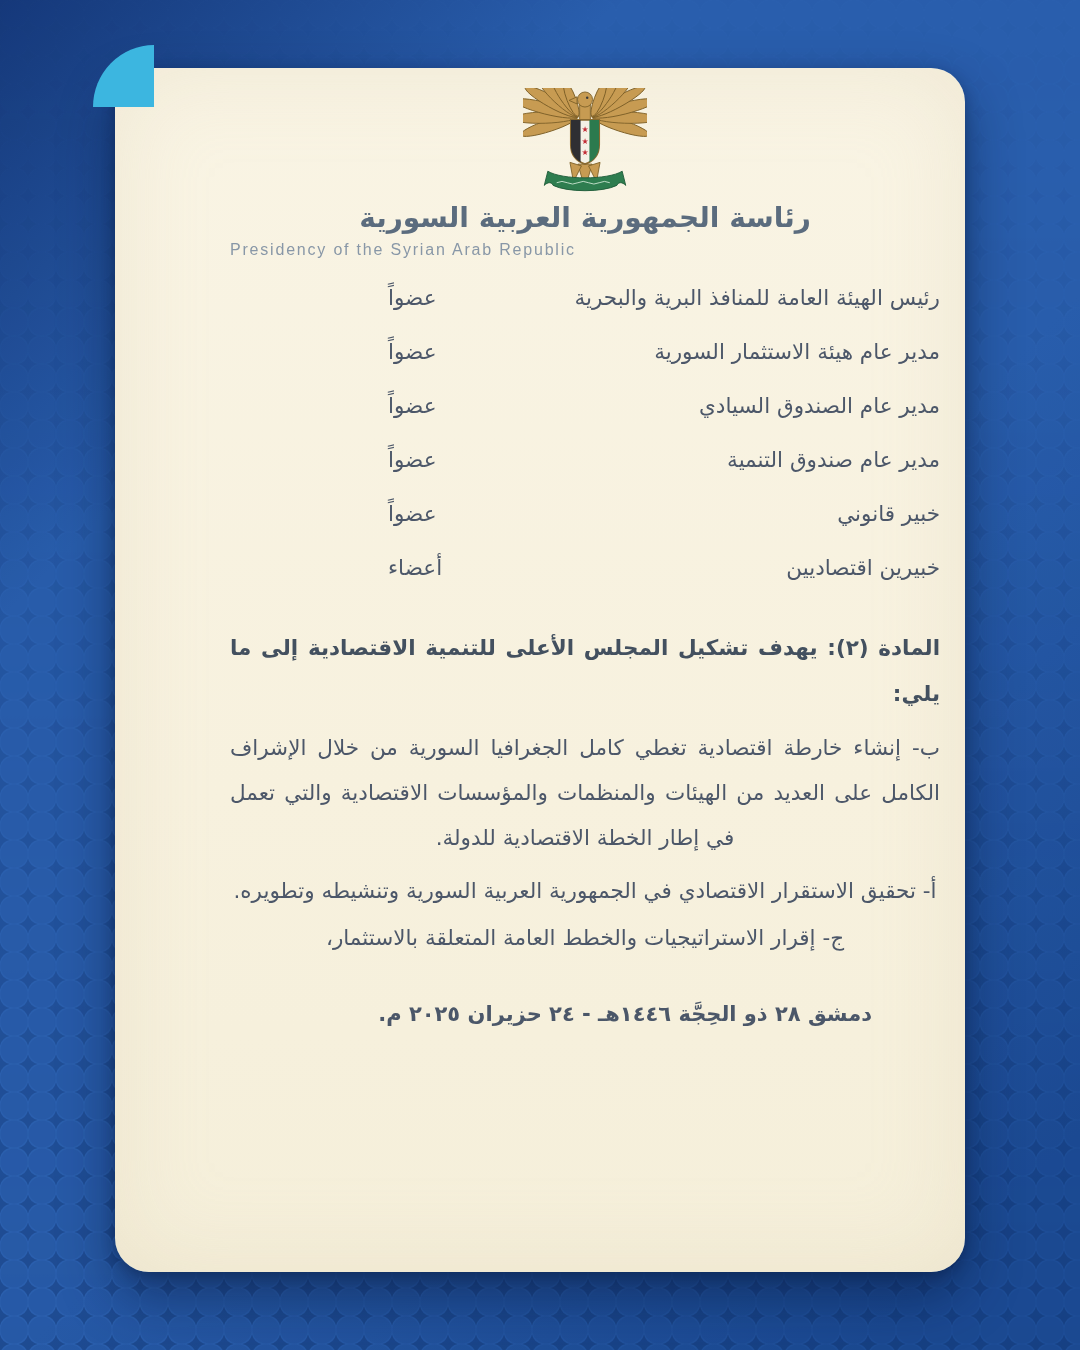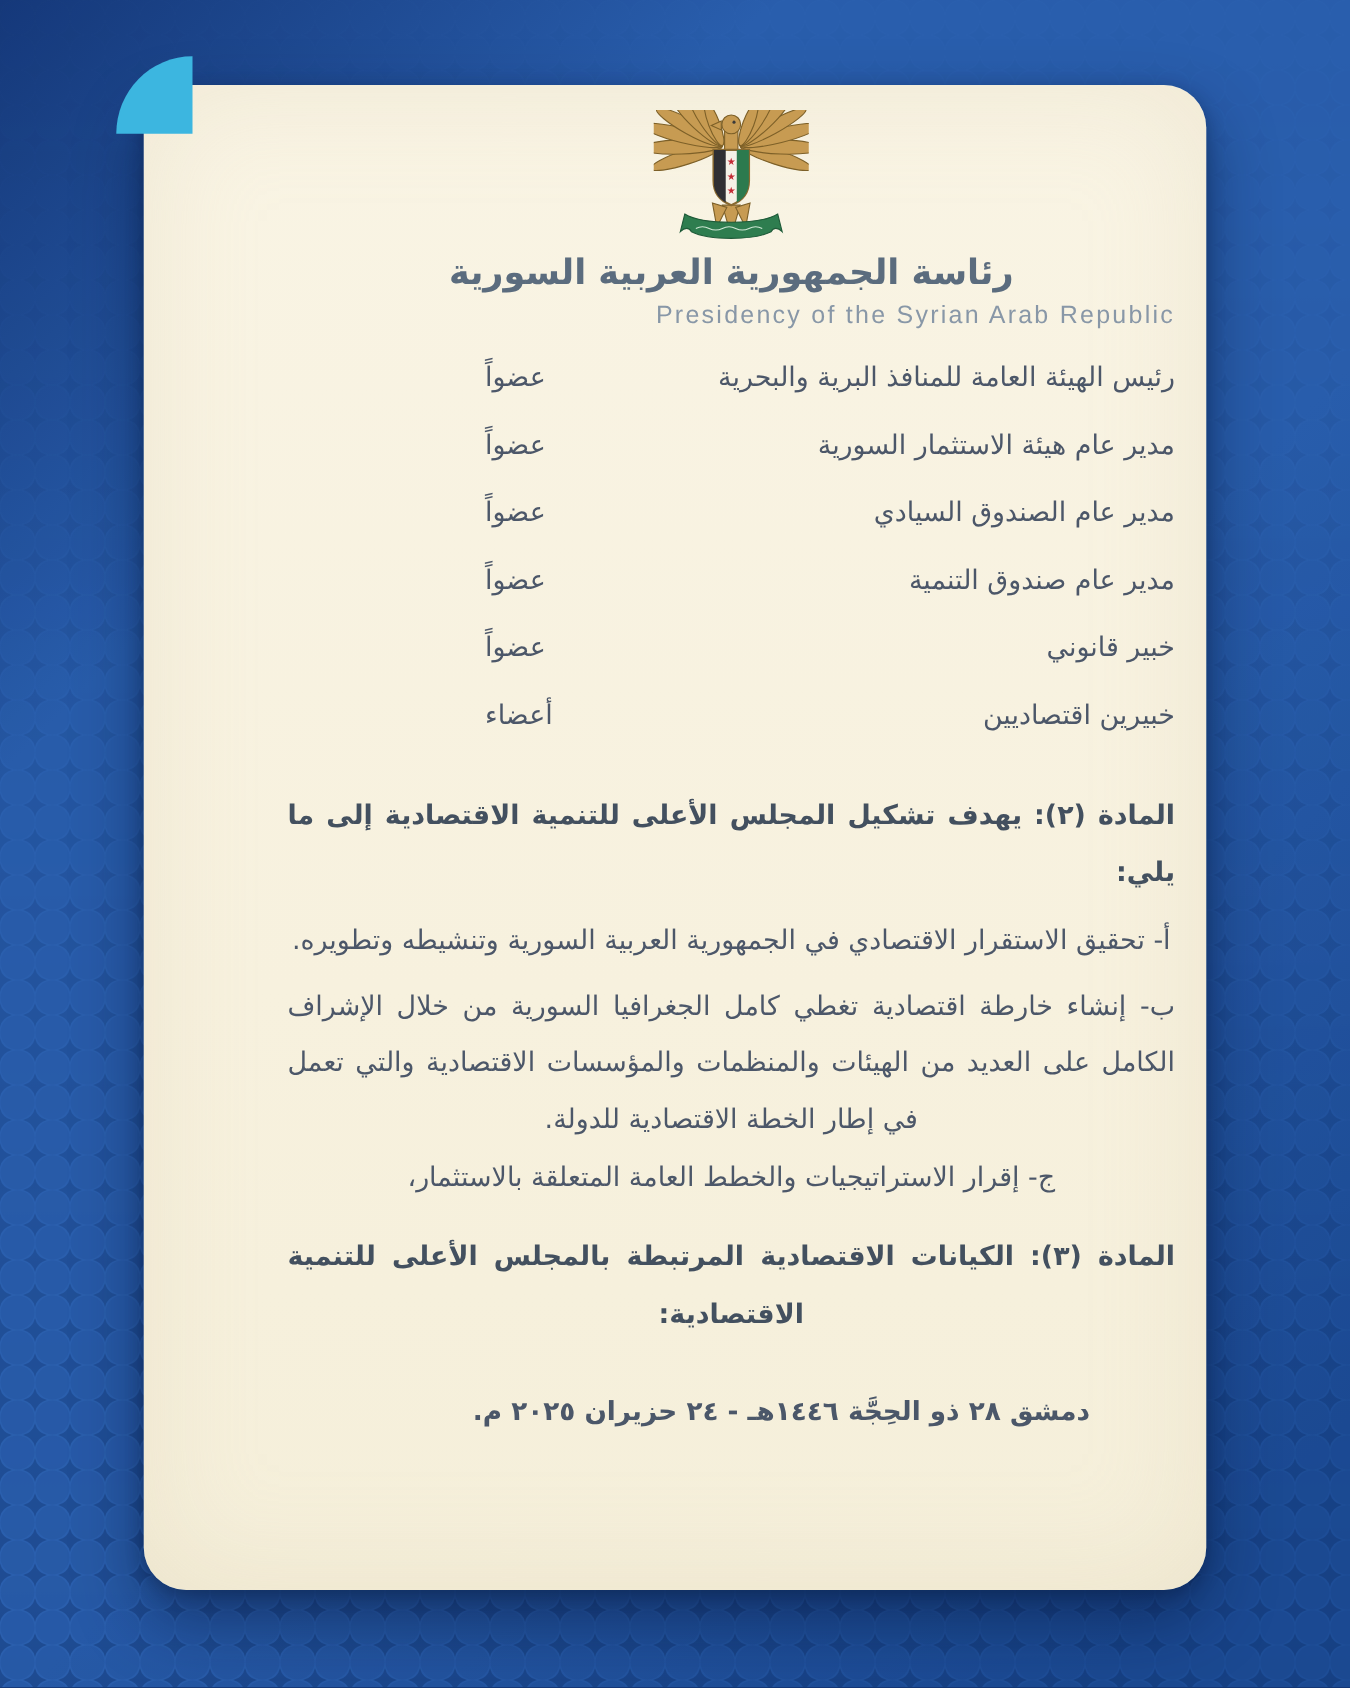--- a/index.html
+++ b/index.html
@@ -14,21 +14,21 @@
                     inset 0 0 90px rgba(214,202,168,.28);}
   .corner-accent{position:absolute;left:93px;top:45px;width:61px;height:62px;
          background:#3cb6e0;border-top-left-radius:100%;z-index:3;}
 
   .doc{position:absolute;left:0;top:0;right:0;bottom:0;
        padding:20px 25px 0 115px;direction:rtl;color:#4c5769;}
 
   .emblem{display:block;margin:0 auto;}
   .org-ar{text-align:center;font-size:28px;font-weight:bold;color:#5b6c7e;
           margin:5px 0 0;letter-spacing:.2px;}
-  .org-en{text-align:right;font-size:20px;color:#8897a7;letter-spacing:1.8px;
+  .org-en{text-align:left;font-size:16px;color:#8897a7;letter-spacing:1.8px;
           margin:7px 0 0;direction:ltr;font-family:"Liberation Sans",sans-serif;}
 
   .members{margin-top:26px;padding-left:158px;}
   .member-row{display:flex;justify-content:space-between;align-items:baseline;
           height:54px;font-size:21.5px;}
   .member-role{white-space:nowrap;margin-left:19px;}
   .member-status{white-space:nowrap;}
 
   .h-article{font-weight:bold;font-size:21.5px;color:#43505f;line-height:46px;
           text-align:justify;margin:16px 0 0;}
@@ -157,23 +157,22 @@
           <span class="member-role">خبير قانوني</span>
           <span class="member-status">عضواً</span>
         </div>
         <div class="member-row">
           <span class="member-role">خبيرين اقتصاديين</span>
           <span class="member-status">أعضاء</span>
         </div>
       </div>
 
       <p class="h-article">المادة (٢): يهدف تشكيل المجلس الأعلى للتنمية الاقتصادية إلى ما يلي:</p>
+      <p class="item">ب- إنشاء خارطة اقتصادية تغطي كامل الجغرافيا السورية من خلال الإشراف الكامل على العديد من الهيئات والمنظمات والمؤسسات الاقتصادية والتي تعمل في إطار الخطة الاقتصادية للدولة.</p>
       <p class="item">أ- تحقيق الاستقرار الاقتصادي في الجمهورية العربية السورية وتنشيطه وتطويره.</p>
-      <p class="item">ب- إنشاء خارطة اقتصادية تغطي كامل الجغرافيا السورية من خلال الإشراف الكامل على العديد من الهيئات والمنظمات والمؤسسات الاقتصادية والتي تعمل في إطار الخطة الاقتصادية للدولة.</p>
       <p class="item single">ج- إقرار الاستراتيجيات والخطط العامة المتعلقة بالاستثمار،</p>
 
-      <p class="h-article two-line">المادة (٣): الكيانات الاقتصادية المرتبطة بالمجلس الأعلى للتنمية الاقتصادية:</p>
 
       <p class="date-line">دمشق ٢٨ ذو الحِجَّة ١٤٤٦هـ - ٢٤ حزيران ٢٠٢٥ م.</p>
 
     </div>
   </div>
 </div>
 
 </body></html>

